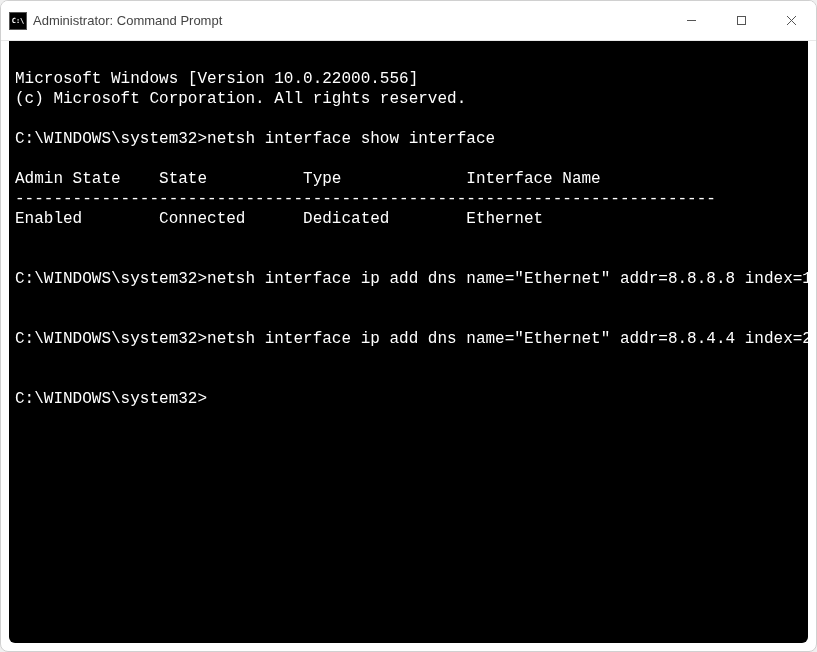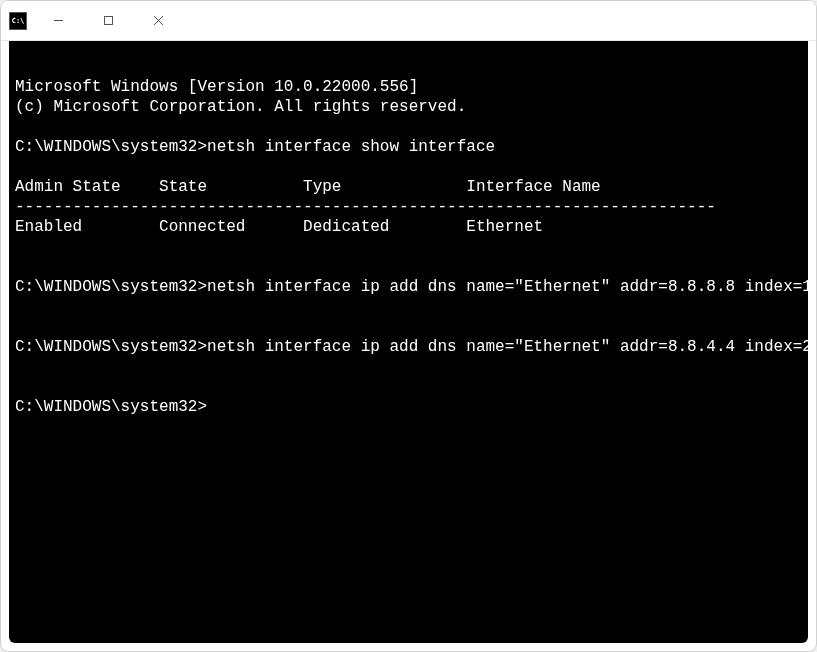--- a/index.html
+++ b/index.html
@@ -68,21 +68,21 @@
       width: 11px;
       height: 11px;
     }
     .terminal {
       flex: 1;
       background: #000000;
       color: #ffffff;
       font-family: 'Consolas', 'Courier New', monospace;
       font-size: 16px;
       line-height: 1.25;
-      padding: 16px 6px;
+      padding: 8px 6px;
       overflow-y: auto;
       white-space: pre;
       position: relative;
       margin: 0 8px 8px 8px;
       border-radius: 0 0 6px 6px;
     }
     .terminal::-webkit-scrollbar {
       width: 12px;
     }
     .terminal::-webkit-scrollbar-track {
@@ -97,20 +97,21 @@
     }
   </style>
 </head>
 <body>
 
 <div class="window">
   <div class="titlebar">
     <div class="titlebar-icon">
       <span>C:\</span>
     </div>
+    <div class="titlebar-text">Administrator: Command Prompt</div>
     <div class="window-controls">
       <div class="ctrl-btn">
         <svg viewBox="0 0 11 11">
             <line x1="1" y1="5.5" x2="10" y2="5.5" stroke="currentColor" stroke-width="1"></line>
           </svg>
       </div>
       <div class="ctrl-btn">
         <svg viewBox="0 0 11 11">
             <rect x="1.5" y="1.5" width="8" height="8" stroke="currentColor" stroke-width="1" fill="none"></rect>
           </svg>

